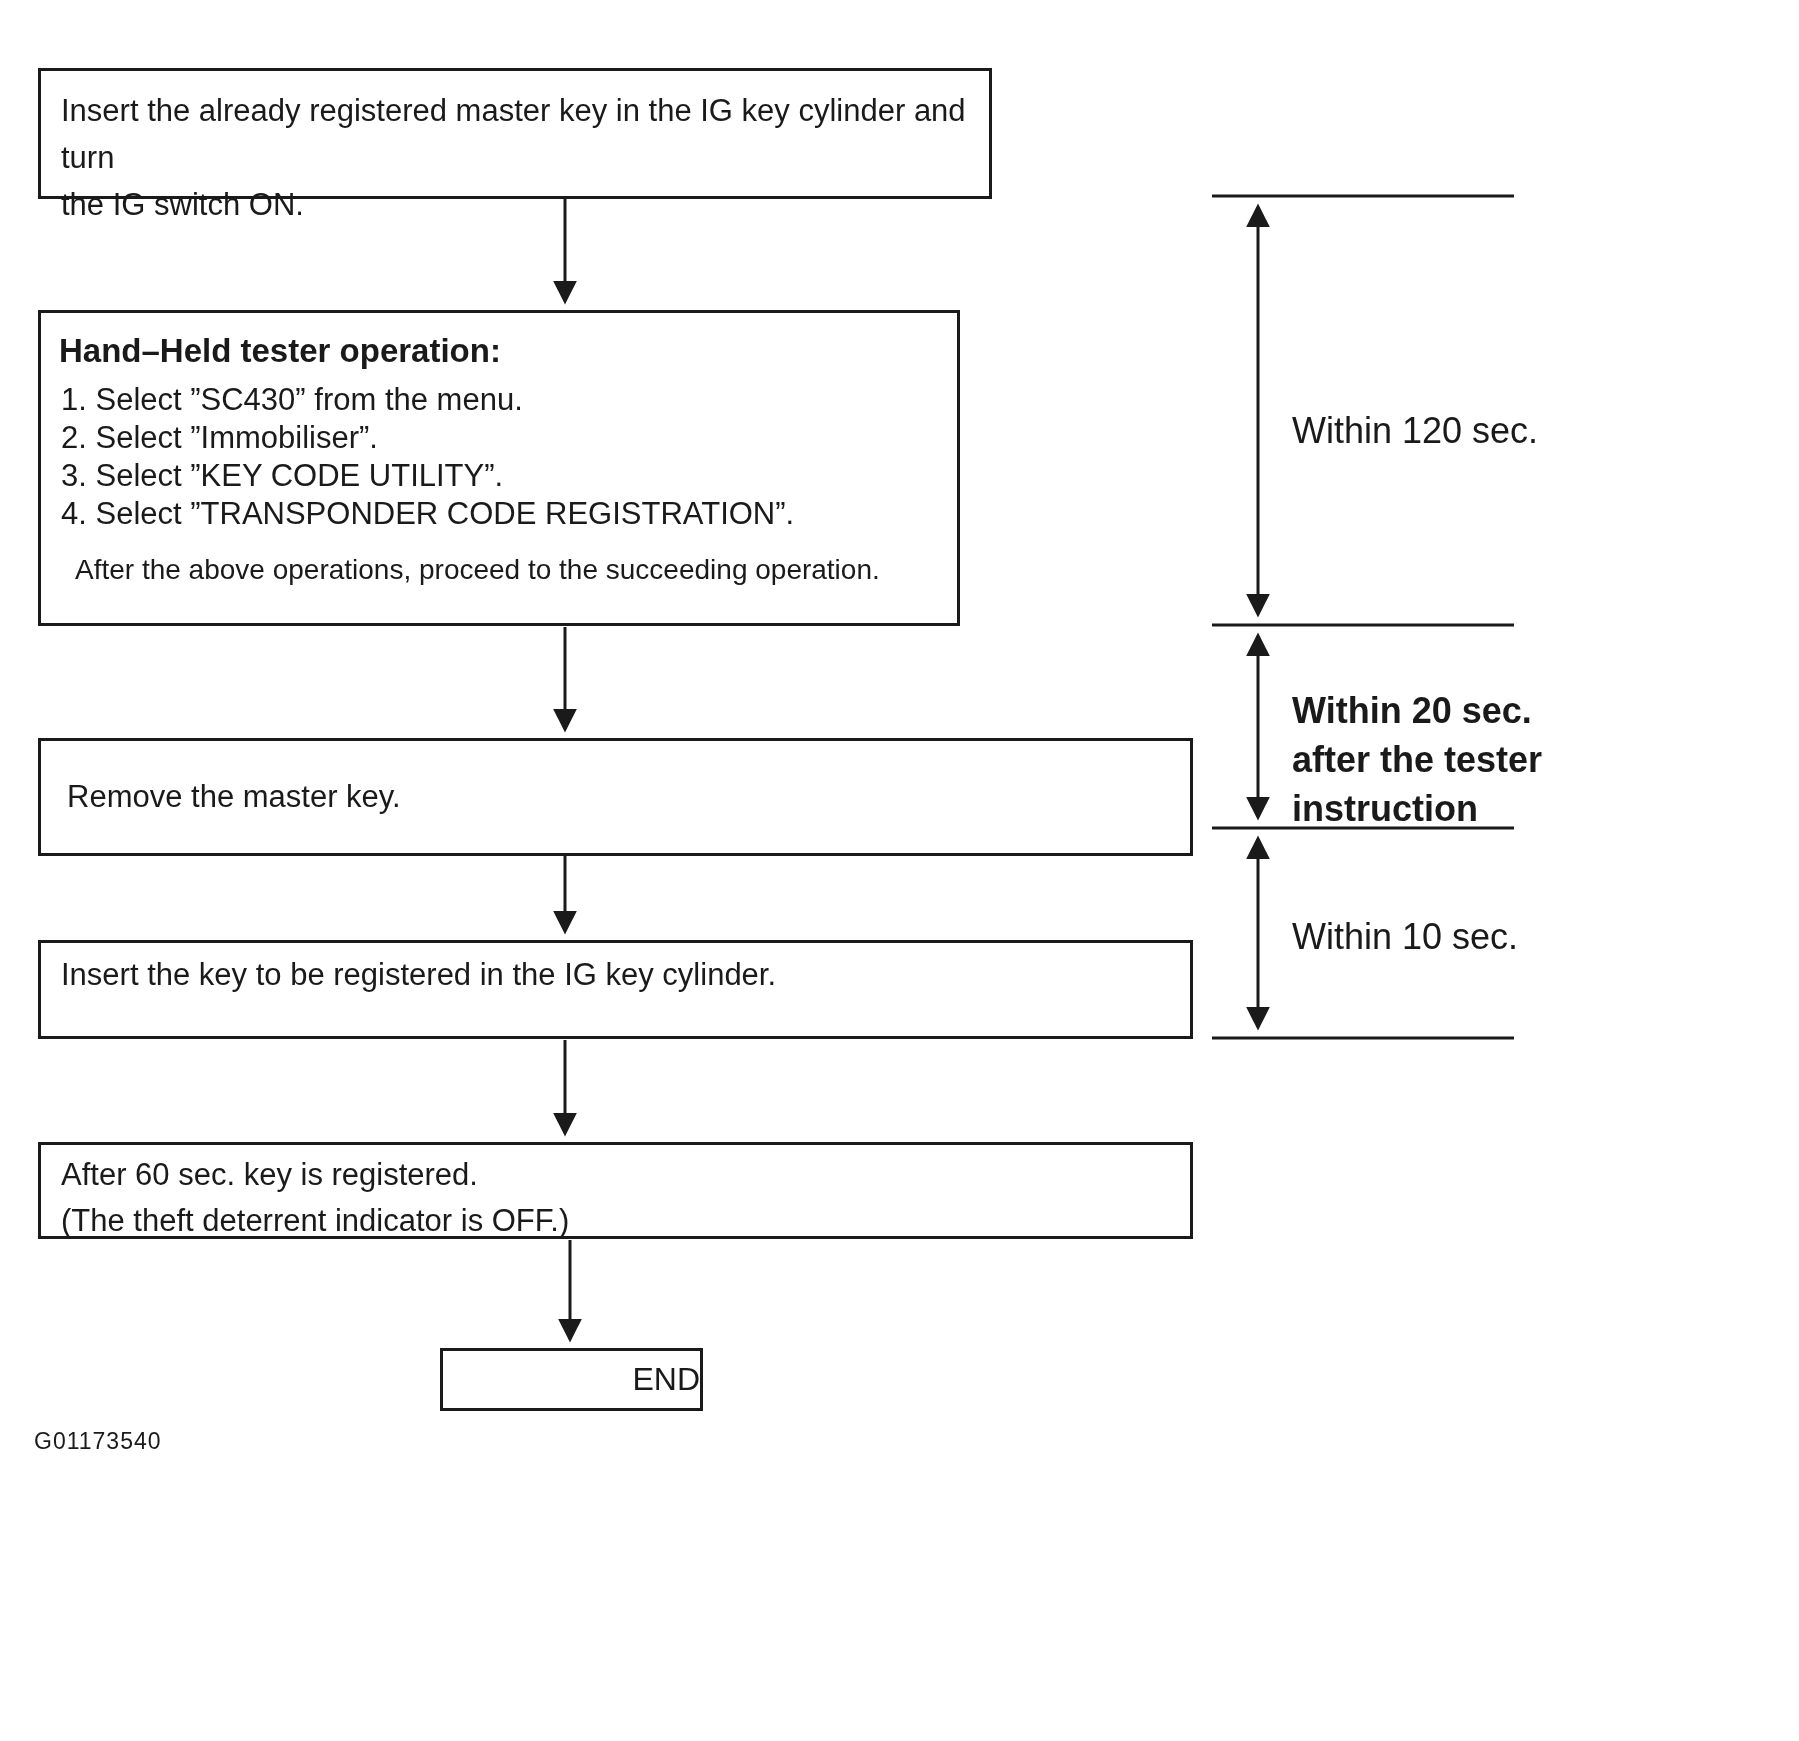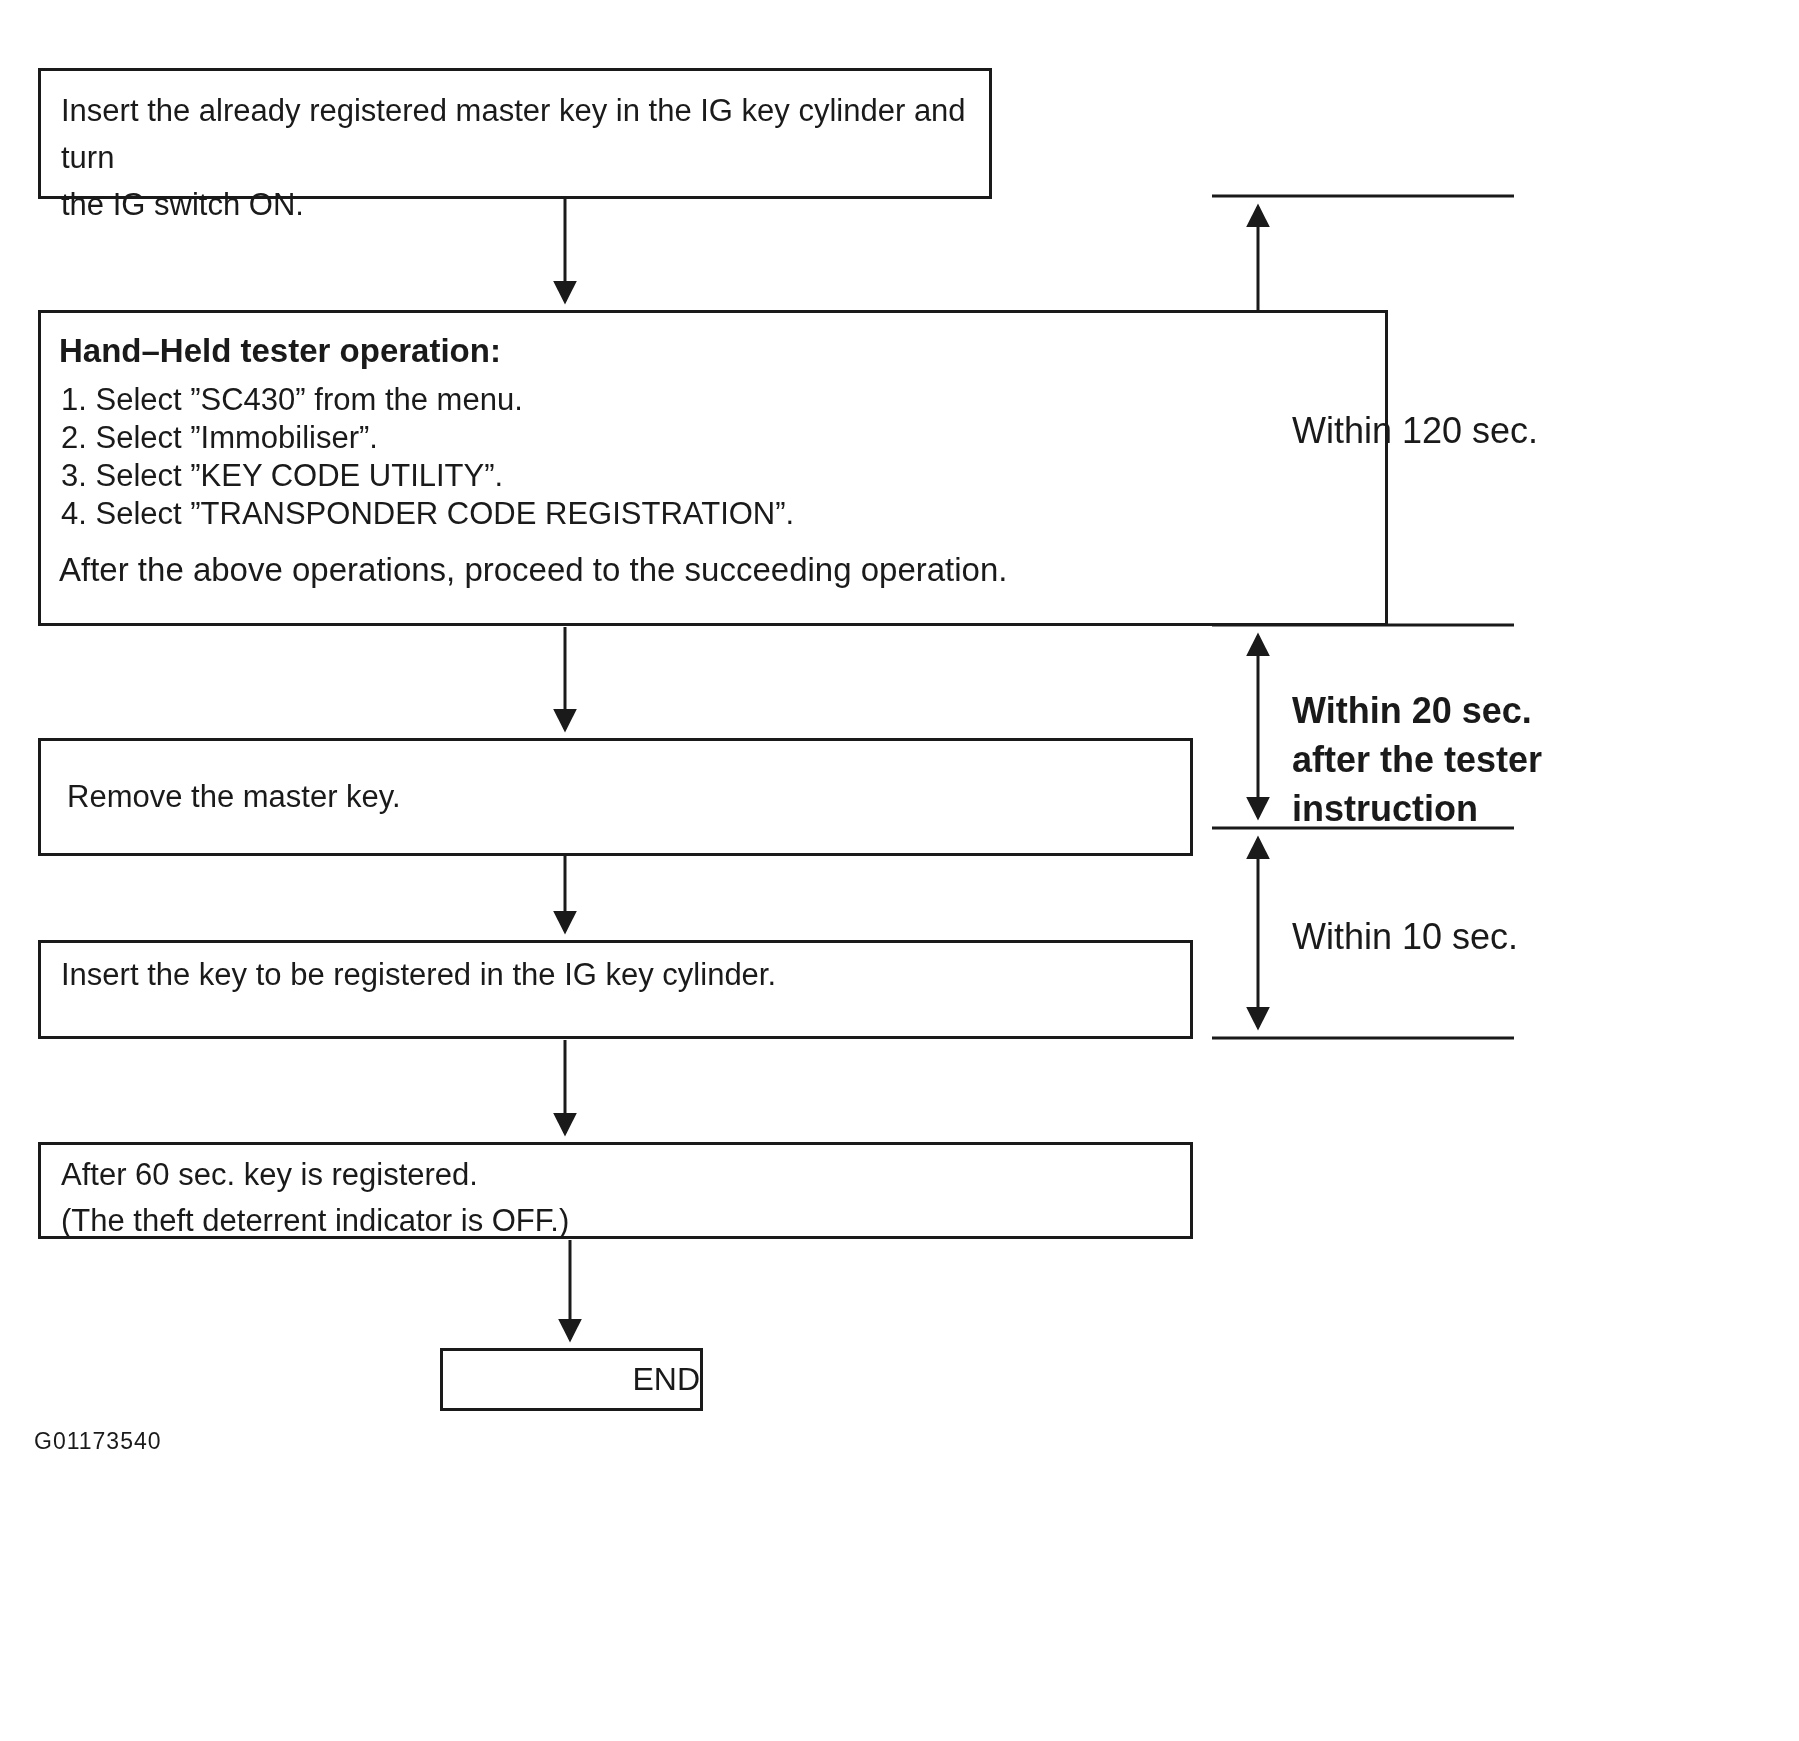--- a/index.html
+++ b/index.html
@@ -27,38 +27,39 @@
     background: #ffffff;
     font-size: 31px;
     color: #1a1a1a;
   }
   .box-step1 {
     left: 38px; top: 68px; width: 954px; height: 131px;
     padding: 16px 20px 0 20px;
     line-height: 47px;
   }
   .box-step2 {
-    left: 38px; top: 310px; width: 1350px; height: 316px;
+    left: 38px; top: 310px; width: 922px; height: 316px;
     padding: 16px 20px 0 18px;
   }
   .step2-title {
     font-weight: bold;
     font-size: 33px;
     line-height: 44px;
     margin-bottom: 8px;
   }
   .step2-items .step2-item {
     font-size: 31px;
     line-height: 38px;
     padding-left: 2px;
   }
   .step2-footer {
     margin-top: 14px;
-    font-size: 33px;
+    font-size: 28px;
     line-height: 46px;
+    margin-left: 16px;
   }
   .box-step3 {
     left: 38px; top: 738px; width: 1155px; height: 118px;
     display: flex; align-items: center;
     padding: 0 20px 0 26px;
   }
   .box-step4 {
     left: 38px; top: 940px; width: 1155px; height: 99px;
     padding: 14px 32px 0 20px;
   }

